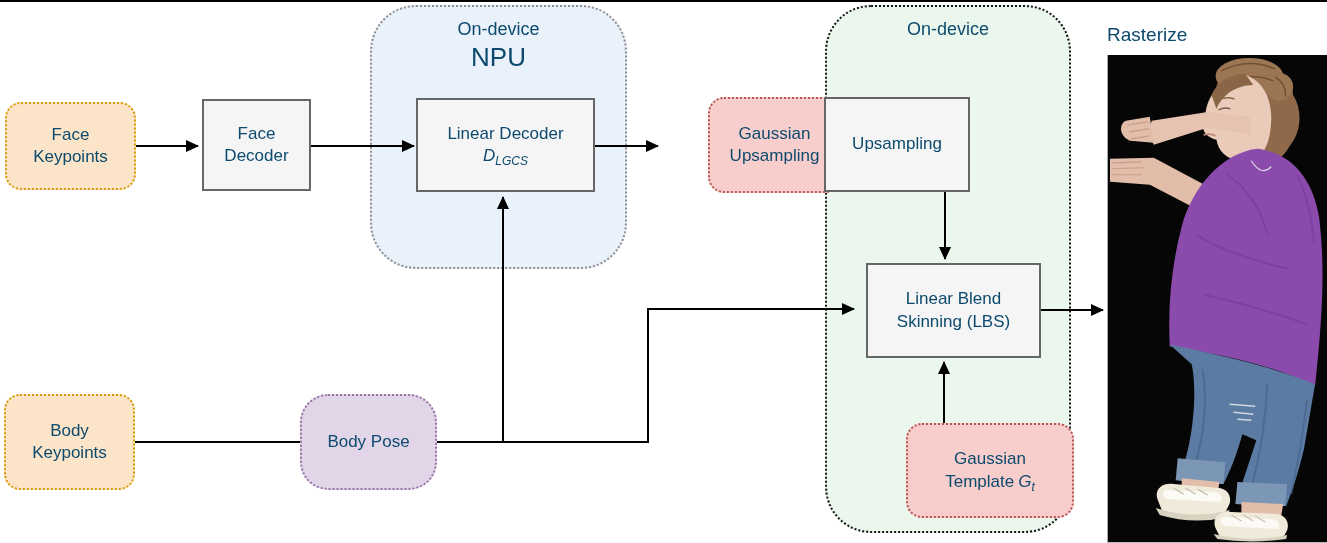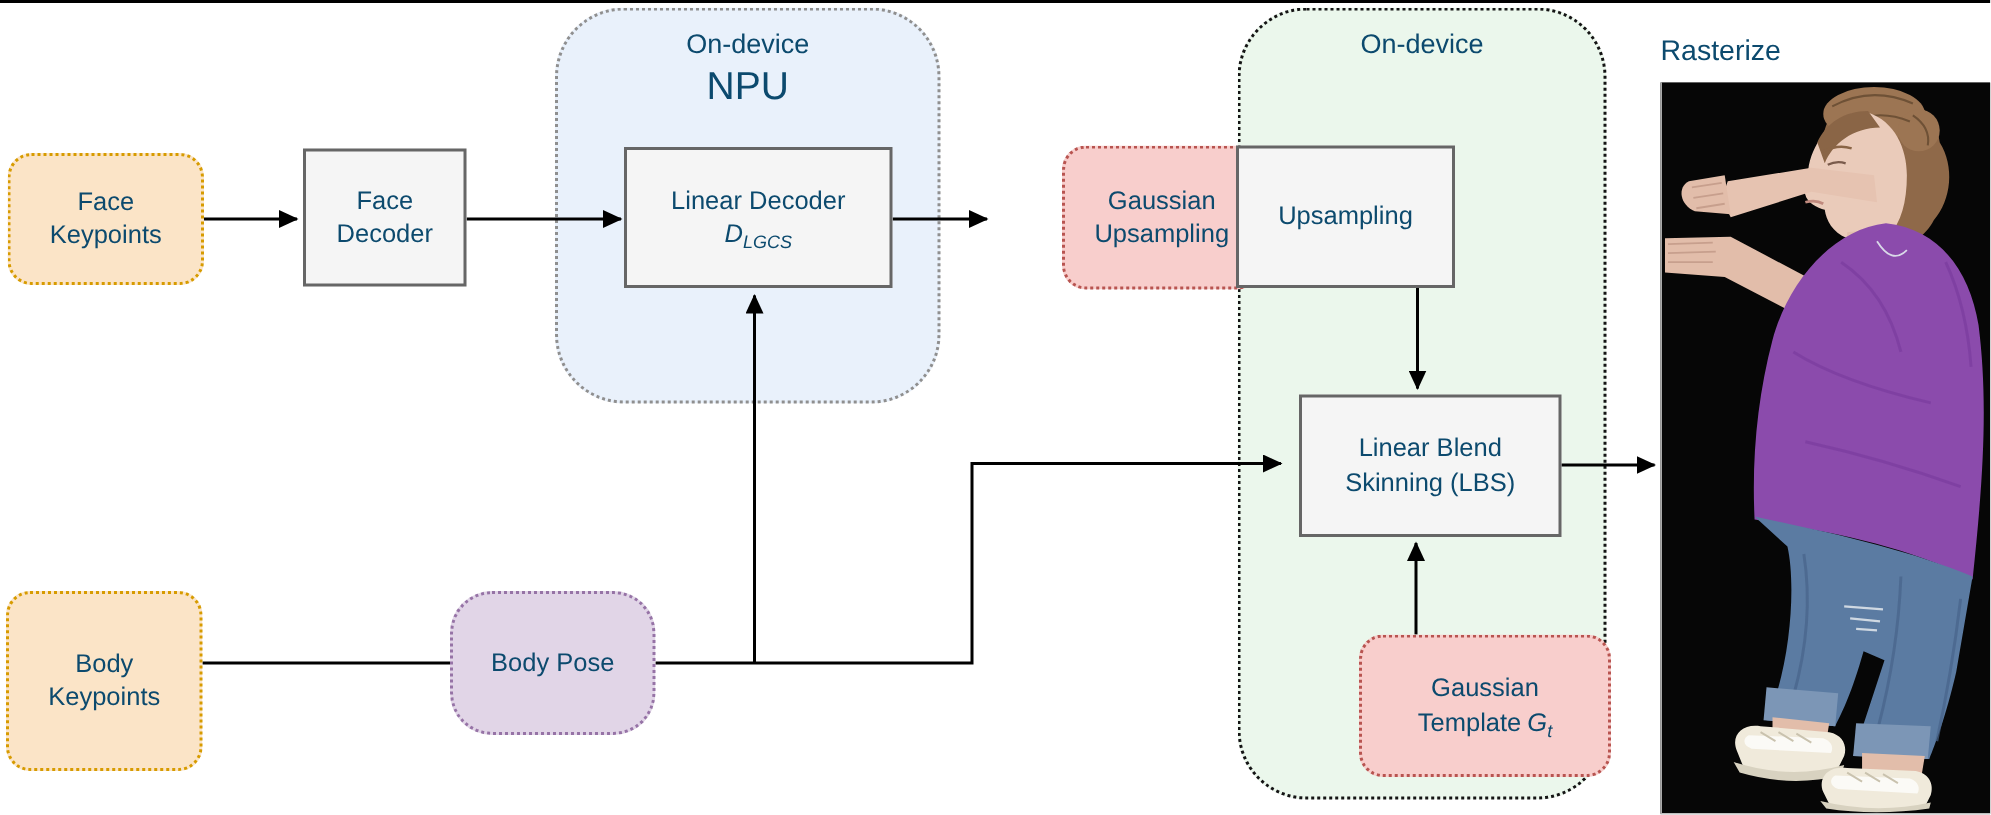--- a/index.html
+++ b/index.html
@@ -99,21 +99,21 @@
   <div class="node gray" style="left:866px;top:263px;width:175px;height:95px;">
     <span>Linear Blend</span>
     <span>Skinning (LBS)</span>
   </div>
 
   <div class="node red" style="left:860px;top:423px;width:168px;height:95px;">
     <span>Gaussian</span>
     <span><span>Template</span><span class="spacer"></span><i class="sym">G</i><sub>t</sub></span>
   </div>
 
-  <div class="node kp" style="left:4px;top:394px;width:131px;height:120px;">
+  <div class="node kp" style="left:4px;top:394px;width:131px;height:96px;">
     <span>Body</span>
     <span>Keypoints</span>
   </div>
 
   <div class="node purple" style="left:300px;top:394px;width:137px;height:96px;">
     <span>Body Pose</span>
   </div>
 
   <div class="rasterize-label">Rasterize</div>
 

